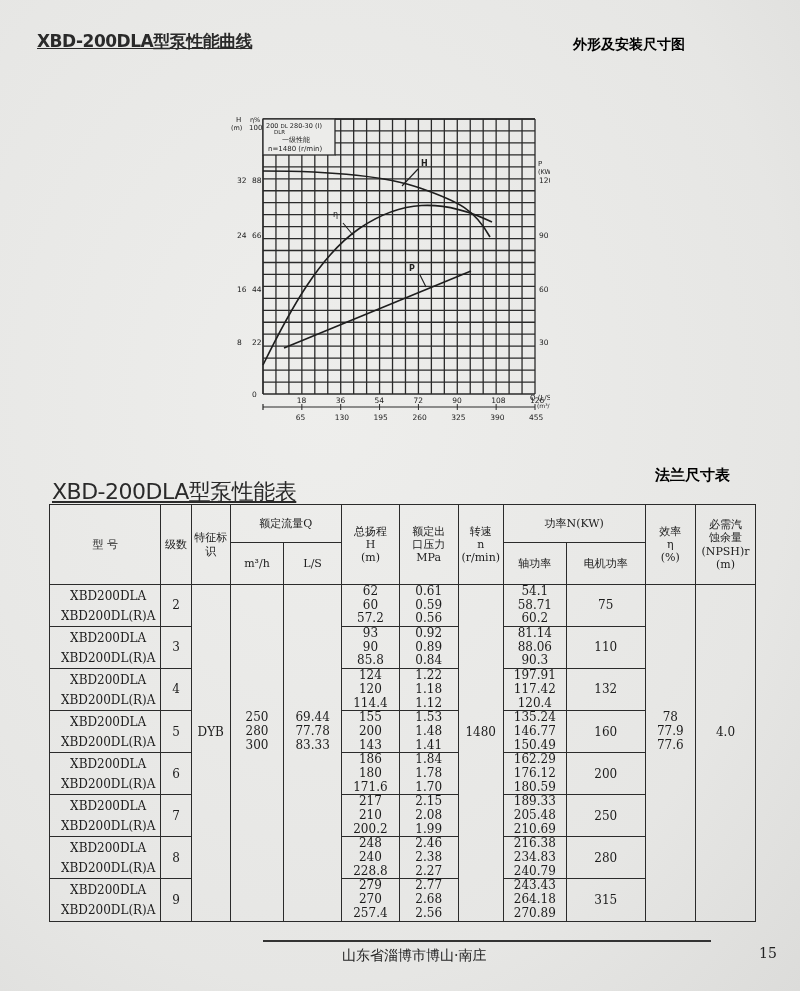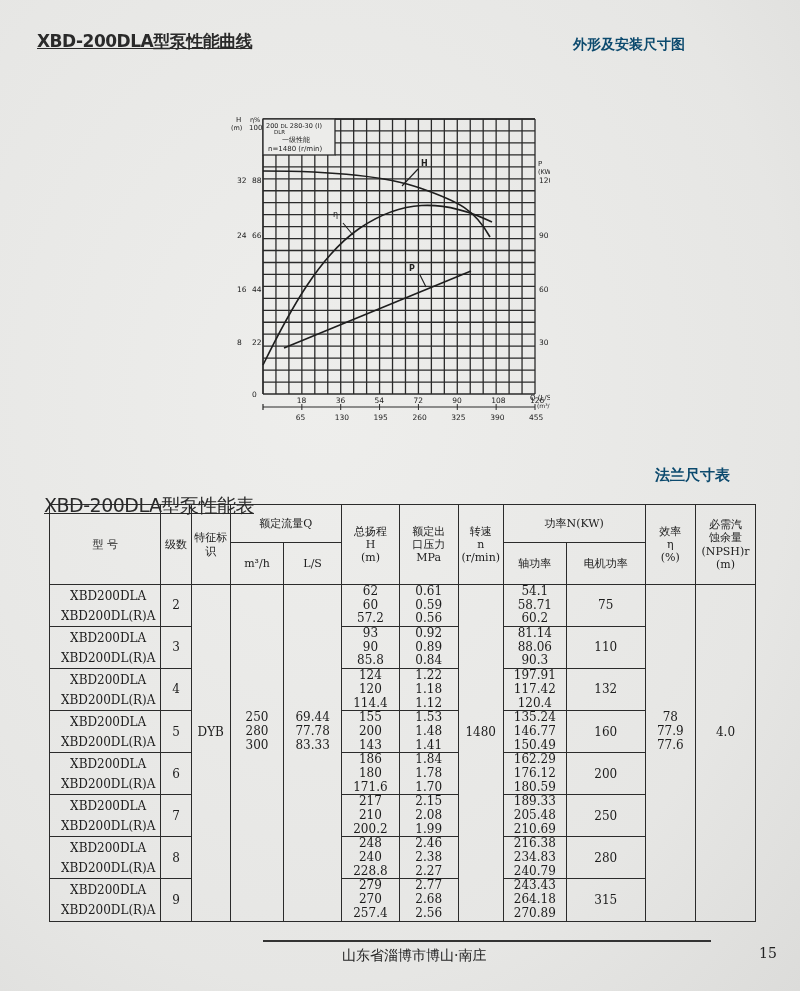--- a/index.html
+++ b/index.html
@@ -6,27 +6,27 @@
   body {
     width: 800px; height: 991px; position: relative; overflow: hidden;
     background: #e9e9e7;
     font-family: "DejaVu Serif", serif;
     color: #1c1c1c;
   }
   .page-bg {
     position: absolute; inset: 0;
     background: radial-gradient(ellipse at 40% 40%, #eeeeec 0%, #e6e6e4 70%, #dcdcda 100%);
   }
-  .ghost { position: absolute; color: #0c4a6e; font-family: "DejaVu Sans", sans-serif; font-weight: bold; }
+  .ghost { position: absolute; color: #000000; font-family: "DejaVu Sans", sans-serif; font-weight: bold; }
   .title {
     position: absolute; font-family: "DejaVu Sans", sans-serif; font-weight: bold;
     color: #2a2a2a; letter-spacing: -0.5px; text-decoration: underline;
   }
   #chart-title { left: 37px; top: 30px; font-size: 17px; }
-  #table-title { left: 44px; top: 477px; font-size: 19px; font-weight: normal; margin-top: 16px; }
+  #table-title { left: 52px; top: 477px; font-size: 22px; font-weight: normal; }
   svg.chart { position: absolute; left: 220px; top: 110px; }
   svg text { font-family: "DejaVu Sans", sans-serif; fill: #222; }
 
   table.perf {
     position: absolute; left: 49px; top: 504px; width: 707px;
     border-collapse: collapse; font-size: 12px; table-layout: fixed;
   }
   table.perf td, table.perf th {
     border: 1.5px solid #2b2b2b; padding: 0; text-align: center; vertical-align: middle;
     font-weight: normal; line-height: 1.2;

